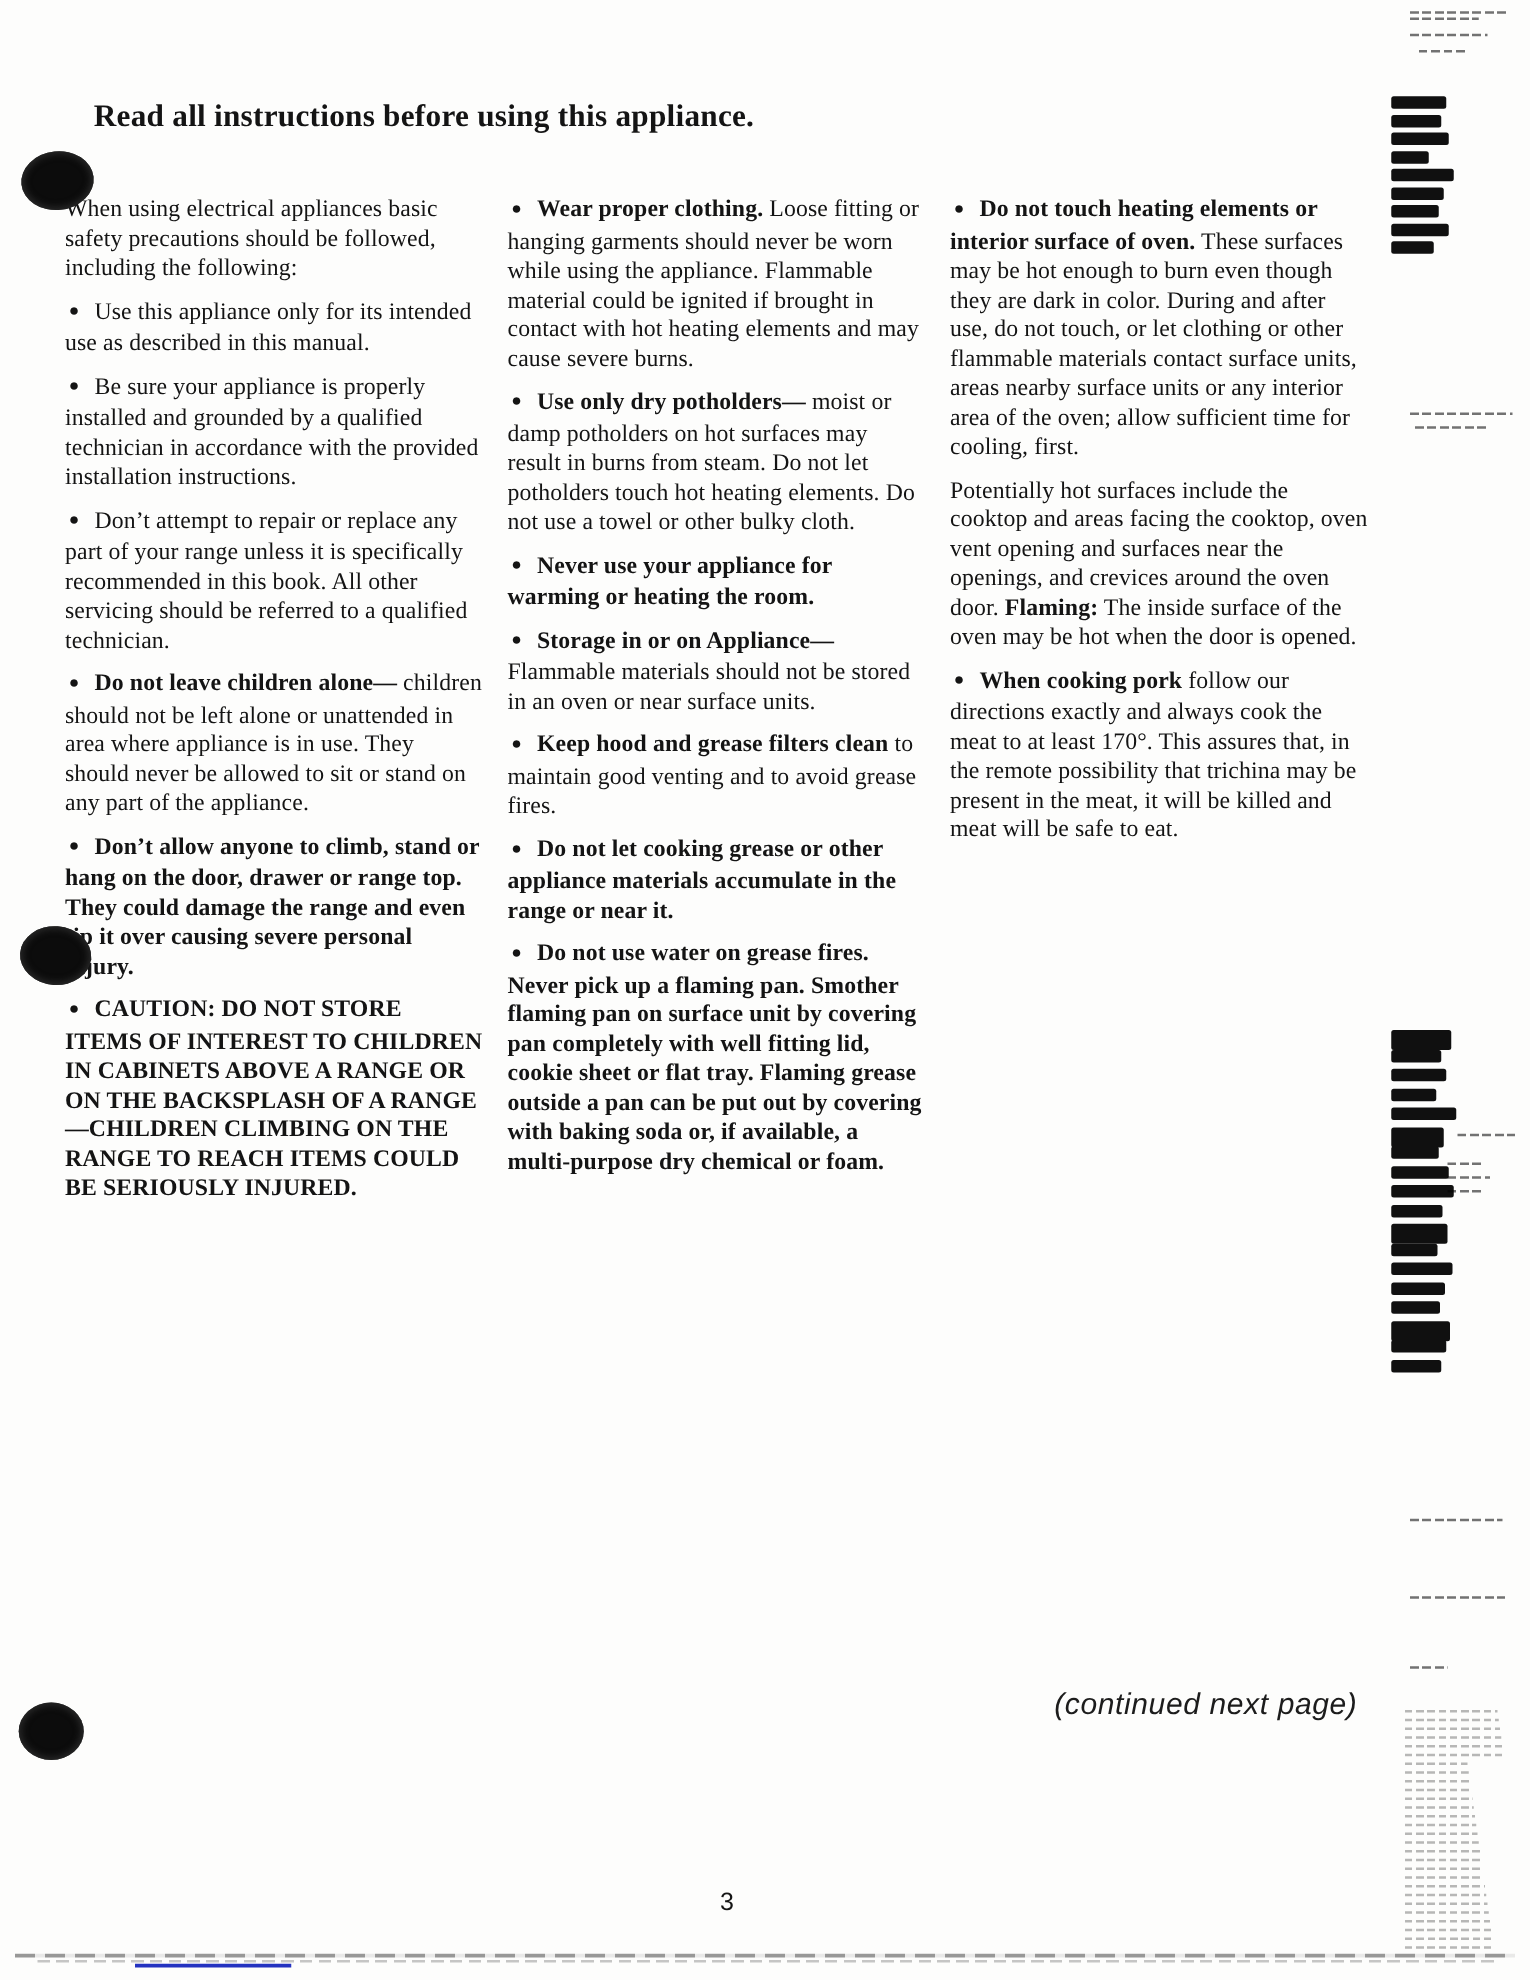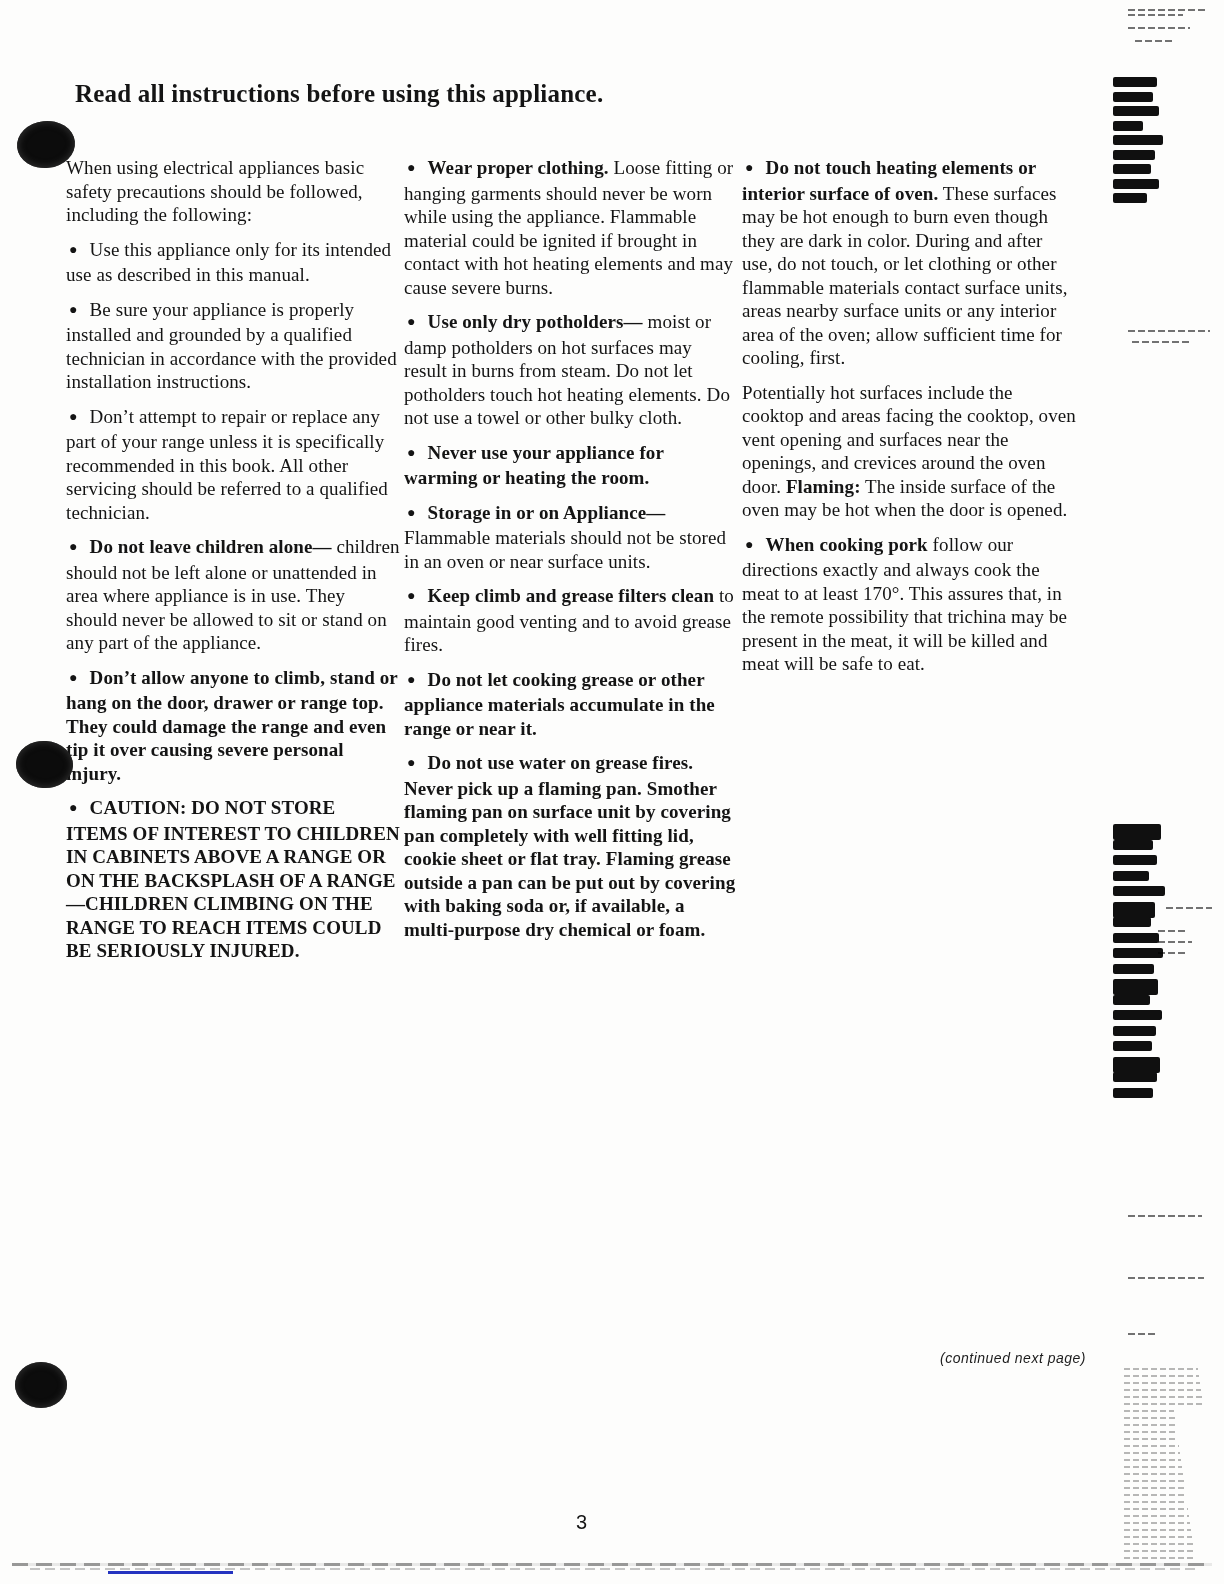--- a/index.html
+++ b/index.html
@@ -15,41 +15,41 @@
   .header{position:absolute;left:75px;top:72px;width:1000px;}
   .title{
     font-size:41px;font-weight:700;letter-spacing:1px;line-height:1.05;
     font-family:"Liberation Serif", serif;
   }
   .subtitle{
     font-size:25px;font-weight:700;margin-top:8px;letter-spacing:0.2px;
   }
   
   .columns{
-    position:absolute;left:66px;top:156px;width:1042px;
-    display:flex;gap:4px;
+    position:absolute;left:52px;top:156px;width:1042px;
+    display:flex;gap:20px;
   }
   .col{width:334px;flex:0 0 334px;}
   .block{
     margin:0 0 11px 0;
     font-size:19px;line-height:23.5px;letter-spacing:0.1px;
     text-align:left;
   }
   .block .b{font-weight:700;}
   .bullet{
     display:inline-block;
     font-size:14px;
     margin:0 12px 0 3px;
     position:relative;top:-2px;
   }
   
   .continued{
     position:absolute;top:1350px;right:138px;
     font-family:"Liberation Sans", sans-serif;
-    font-style:italic;font-size:14px;color:#1c1c1c;letter-spacing:0.5px;
+    font-style:italic;font-size:24px;color:#1c1c1c;letter-spacing:0.5px;
   }
   .pagenum{
     position:absolute;left:576px;top:1511px;
     font-family:"Liberation Sans", sans-serif;
     font-size:20px;color:#151515;
   }
   
   .hole{
     position:absolute;background:#0c0c0c;border-radius:50%;
     box-shadow:inset 0 0 6px 2px #2a2a2a;
@@ -90,21 +90,21 @@
         <p class="block"><span class="bullet">●</span><span>Don’t attempt to repair or replace any part of your range unless it is specifically recommended in this book. All other servicing should be referred to a qualified technician.</span></p>
         <p class="block"><span class="bullet">●</span><span class="b">Do not leave children alone—</span><span> children should not be left alone or unattended in area where appliance is in use. They should never be allowed to sit or stand on any part of the appliance.</span></p>
         <p class="block"><span class="bullet">●</span><span class="b">Don’t allow anyone to climb, stand or hang on the door, drawer or range top. They could damage the range and even tip it over causing severe personal injury.</span></p>
         <p class="block"><span class="bullet">●</span><span class="b">CAUTION: DO NOT STORE ITEMS OF INTEREST TO CHILDREN IN CABINETS ABOVE A RANGE OR ON THE BACKSPLASH OF A RANGE—CHILDREN CLIMBING ON THE RANGE TO REACH ITEMS COULD BE SERIOUSLY INJURED.</span></p>
       </div>
       <div class="col">
         <p class="block"><span class="bullet">●</span><span class="b">Wear proper clothing.</span><span> Loose fitting or hanging garments should never be worn while using the appliance. Flammable material could be ignited if brought in contact with hot heating elements and may cause severe burns.</span></p>
         <p class="block"><span class="bullet">●</span><span class="b">Use only dry potholders—</span><span> moist or damp potholders on hot surfaces may result in burns from steam. Do not let potholders touch hot heating elements. Do not use a towel or other bulky cloth.</span></p>
         <p class="block"><span class="bullet">●</span><span class="b">Never use your appliance for warming or heating the room.</span></p>
         <p class="block"><span class="bullet">●</span><span class="b">Storage in or on Appliance—</span><span> Flammable materials should not be stored in an oven or near surface units.</span></p>
-        <p class="block"><span class="bullet">●</span><span class="b">Keep climb and grease filters clean</span><span> to maintain good venting and to avoid grease fires.</span></p>
+        <p class="block"><span class="bullet">●</span><span class="b">Keep hood and grease filters clean</span><span> to maintain good venting and to avoid grease fires.</span></p>
         <p class="block"><span class="bullet">●</span><span class="b">Do not let cooking grease or other appliance materials accumulate in the range or near it.</span></p>
         <p class="block"><span class="bullet">●</span><span class="b">Do not use water on grease fires. Never pick up a flaming pan. Smother flaming pan on surface unit by covering pan completely with well fitting lid, cookie sheet or flat tray. Flaming grease outside a pan can be put out by covering with baking soda or, if available, a multi-purpose dry chemical or foam.</span></p>
       </div>
       <div class="col">
         <p class="block"><span class="bullet">●</span><span class="b">Do not touch heating elements or interior surface of oven.</span><span> These surfaces may be hot enough to burn even though they are dark in color. During and after use, do not touch, or let clothing or other flammable materials contact surface units, areas nearby surface units or any interior area of the oven; allow sufficient time for cooling, first.</span></p>
         <p class="block"><span>Potentially hot surfaces include the cooktop and areas facing the cooktop, oven vent opening and surfaces near the openings, and crevices around the oven door.</span><span class="b"> Flaming:</span><span> The inside surface of the oven may be hot when the door is opened.</span></p>
         <p class="block"><span class="bullet">●</span><span class="b">When cooking pork</span><span> follow our directions exactly and always cook the meat to at least 170°. This assures that, in the remote possibility that trichina may be present in the meat, it will be killed and meat will be safe to eat.</span></p>
       </div>
     </div>
 

